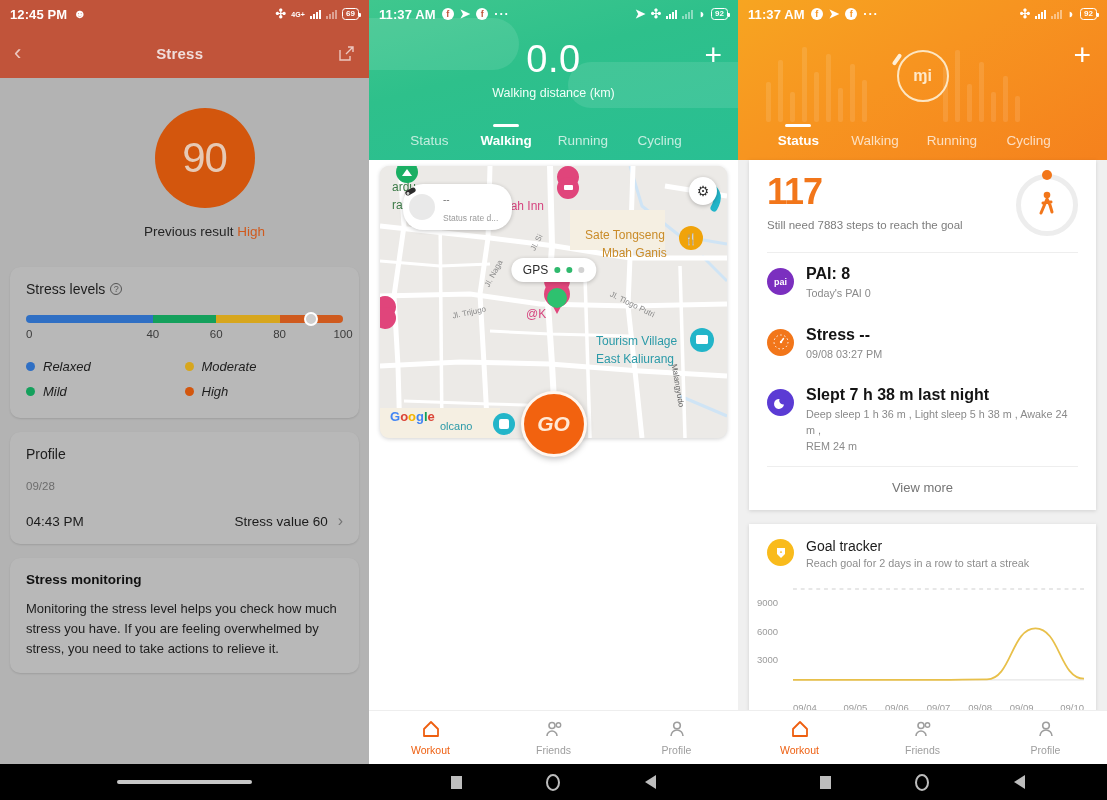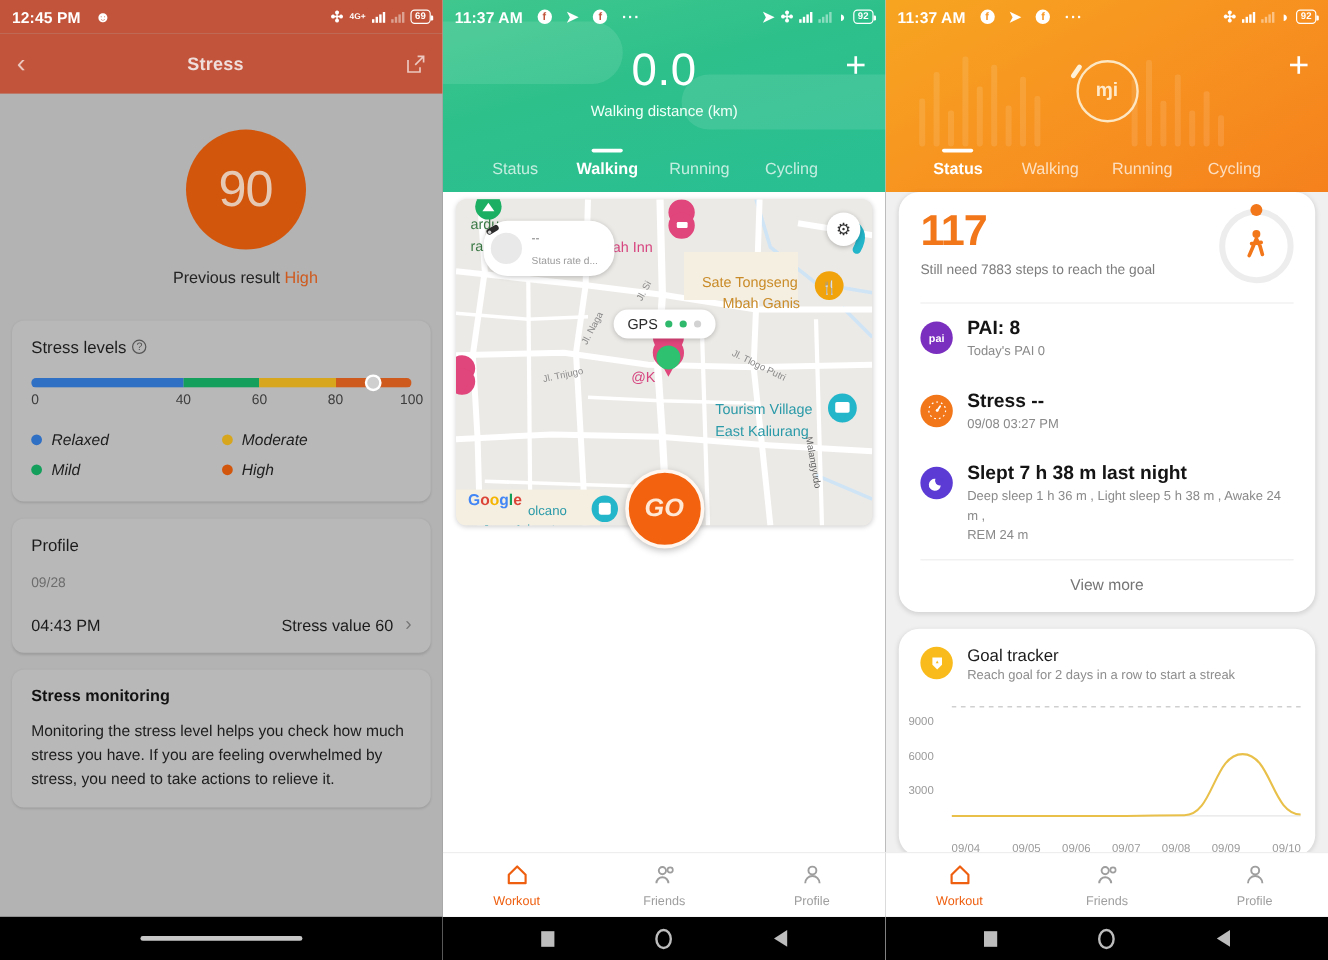--- a/index.html
+++ b/index.html
@@ -11,21 +11,21 @@
   }
   .screens { display: flex; width: 1107px; height: 800px; }
   .panel { width: 369px; height: 800px; position: relative; overflow: hidden; }
 
   
   .statusbar {
     height: 28px; display: flex; align-items: center;
     padding: 0 10px; font-size: 12.5px; font-weight: bold;
     letter-spacing: .1px;
   }
-  .sb-left { display: flex; align-items: center; gap: 12px; }
+  .sb-left { display: flex; align-items: center; gap: 6px; }
   .sb-right { margin-left: auto; display: flex; align-items: center; gap: 5px; }
   .sb-time { font-size: 13px; }
   .ico { display: inline-block; line-height: 1; }
   .batt {
     border: 1.3px solid currentColor; border-radius: 3.5px;
     font-size: 8px; padding: 0px 3px 0.5px; font-weight: bold;
     position: relative;
   }
   .batt::after {
     content:""; position:absolute; right:-3px; top:3.5px;
@@ -212,21 +212,21 @@
     width: 52px; height: 52px; border-radius: 50%; border: 2px solid #fde6c2;
     display: flex; align-items: center; justify-content: center;
     color: #ffe9c9; font-size: 16px; font-weight: bold; z-index: 2;
   }
   .mi-ring::before {
     content:""; position: absolute; left: -4px; top: 1px;
     width: 4px; height: 13px; background: #fff0d8; border-radius: 2px;
     transform: rotate(35deg);
   }
   .p3-card {
-    background: #fff; border-radius: 17px; margin: 0 11px 14px;
+    background: #fff; border-radius: 0; margin: 0 11px 14px;
     box-shadow: 0 1px 4px rgba(0,0,0,.13);
   }
   .p3-cards { position: absolute; top: 160px; left: 0; right: 0; }
   .steps-row { display: flex; padding: 14px 18px 16px; align-items: flex-start; }
   .steps-num { font-size: 36px; color: #f2761a; font-weight: bold; line-height: 1; letter-spacing: -1px;}
   .steps-sub { font-size: 11.5px; color: #7d7d7d; margin-top: 9px; }
   .steps-ring {
     margin-left: auto; width: 62px; height: 62px; border-radius: 50%;
     border: 5px solid #ededed; position: relative;
     display: flex; align-items: center; justify-content: center;

